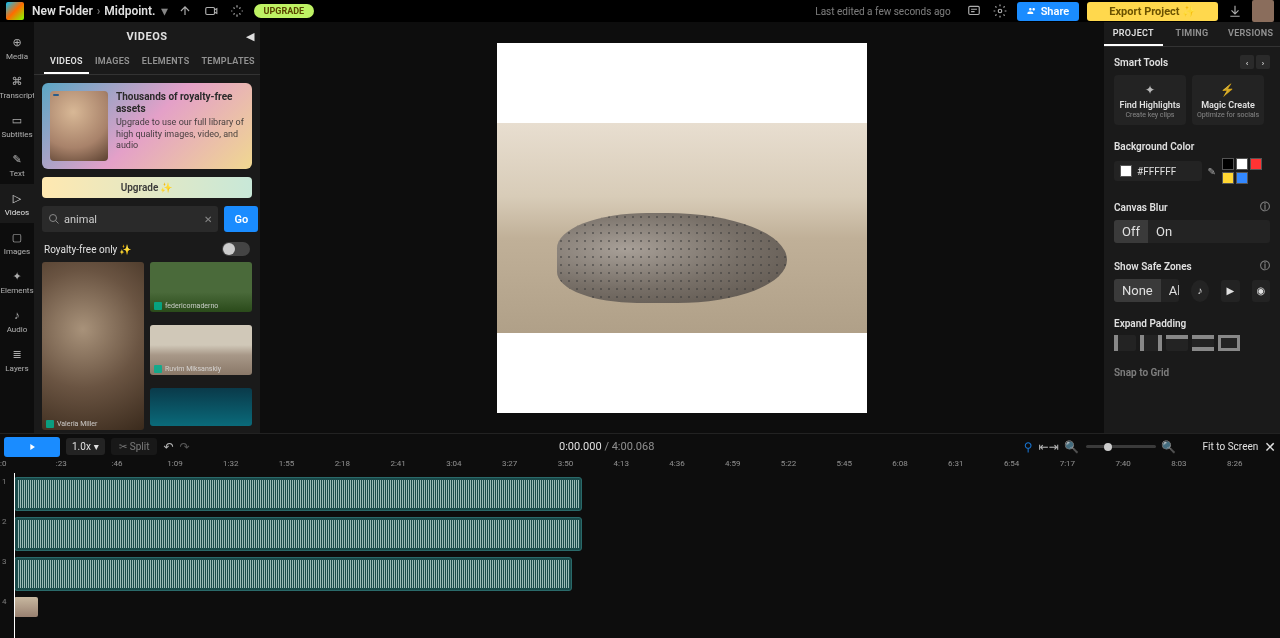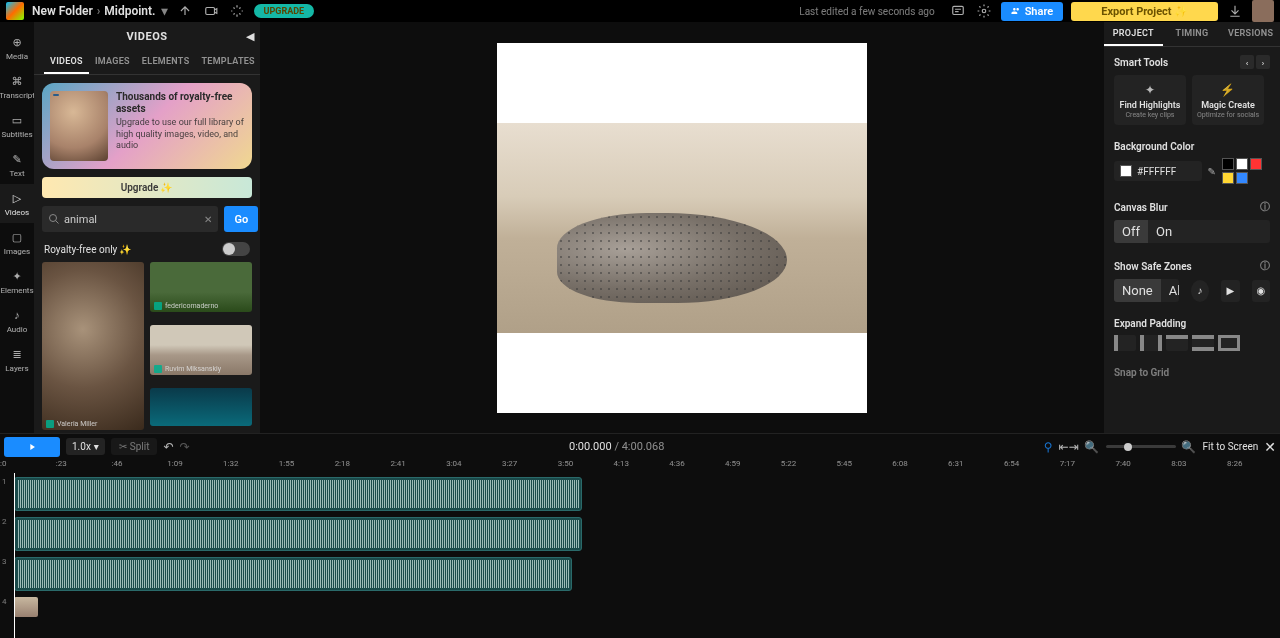--- a/index.html
+++ b/index.html
@@ -5,37 +5,37 @@
 * { margin: 0; padding: 0; box-sizing: border-box; font-family: -apple-system, BlinkMacSystemFont, "Segoe UI", Roboto, sans-serif; }
 body { background: #0d0d0d; color: #e0e0e0; width: 1280px; height: 638px; overflow: hidden; font-size: 11px; }
 .topbar { height: 22px; background: #000; display: flex; align-items: center; padding: 0 6px; gap: 8px; }
 .logo { width: 18px; height: 18px; background: linear-gradient(135deg, #00c2ff, #ff6b00, #7fff00); border-radius: 2px; }
 .crumbs { display: flex; align-items: center; gap: 4px; font-size: 12px; font-weight: 600; }
 .crumb-sep { opacity: 0.5; }
 .chev { opacity: 0.6; margin-left: 2px; }
 .tb-spacer { flex: 1; }
 .tb-meta { font-size: 10px; opacity: 0.55; margin-right: 6px; }
 .tb-ic { width: 18px; height: 18px; display: flex; align-items: center; justify-content: center; opacity: 0.85; cursor: pointer; }
-.badge-upg { background: #14b8a6; color: #5a4500; font-size: 9px; font-weight: 700; padding: 2px 10px; border-radius: 9px; cursor: pointer; }
+.badge-upg { background: #bef264; color: #5a4500; font-size: 9px; font-weight: 700; padding: 2px 10px; border-radius: 9px; cursor: pointer; }
 .btn-share { background: #1a8cff; color: #fff; font-size: 11px; font-weight: 600; padding: 3px 10px; border-radius: 3px; display: flex; align-items: center; gap: 4px; cursor: pointer; }
-.btn-export { background: #ffd84d; color: #6b5200; font-size: 11px; font-weight: 700; padding: 3px 30px; border-radius: 3px; cursor: pointer; }
+.btn-export { background: #ffd84d; color: #6b5200; font-size: 11px; font-weight: 700; padding: 3px 22px; border-radius: 3px; cursor: pointer; }
 .avatar { width: 22px; height: 22px; background: #8a6d5c; border-radius: 2px; }
 .main { display: flex; height: 411px; }
 .rail { width: 34px; background: #0d0d0d; display: flex; flex-direction: column; align-items: center; padding-top: 6px; gap: 0; }
 .rail-item { display: flex; flex-direction: column; align-items: center; gap: 2px; padding: 6px 0; width: 100%; cursor: pointer; opacity: 0.75; }
 .rail-item.active { opacity: 1; background: #1a1a1a; }
 .rail-ic { width: 16px; height: 16px; display: flex; align-items: center; justify-content: center; }
 .rail-lbl { font-size: 8px; }
 .sidepanel { width: 226px; background: #1a1a1a; display: flex; flex-direction: column; position: relative; }
 .sp-hdr { height: 28px; display: flex; align-items: center; justify-content: center; font-size: 11px; font-weight: 700; letter-spacing: 0.5px; position: relative; }
 .sp-collapse { position: absolute; left: 246px; top: 30px; cursor: pointer; z-index: 5; }
 .sp-tabs { display: flex; gap: 0; border-bottom: 1px solid #333; padding: 0 10px; }
 .sp-tab { font-size: 9px; font-weight: 600; padding: 6px 6px; opacity: 0.6; cursor: pointer; letter-spacing: 0.3px; }
 .sp-tab.active { opacity: 1; border-bottom: 2px solid #fff; }
-.promo { margin: 8px; border-radius: 12px; background: linear-gradient(135deg, #5aa6c4 0%, #e4a0c8 50%, #f0d890 100%); padding: 8px; display: flex; gap: 8px; }
+.promo { margin: 8px; border-radius: 6px; background: linear-gradient(135deg, #5aa6c4 0%, #e4a0c8 50%, #f0d890 100%); padding: 8px; display: flex; gap: 8px; }
 .promo-img { width: 58px; height: 70px; background: radial-gradient(circle at 40% 30%, #d8b896 0%, #a8826a 60%, #5a4030 100%); border-radius: 4px; position: relative; }
 .promo-img::before { content: ""; position: absolute; top: 3px; left: 3px; font-size: 6px; background: #2a5c8a; color: #fff; padding: 1px 3px; border-radius: 2px; }
 .promo-txt { flex: 1; color: #2a2a2a; }
 .promo-ttl { font-size: 10px; font-weight: 700; line-height: 1.2; }
 .promo-sub { font-size: 9px; line-height: 1.3; margin-top: 2px; opacity: 0.85; }
 .promo-btn { margin: 0 8px 8px; background: linear-gradient(90deg, #ffe8b0, #c8e8d8); color: #3a3a3a; text-align: center; padding: 5px; border-radius: 4px; font-size: 10px; font-weight: 600; cursor: pointer; }
 .searchrow { display: flex; gap: 6px; padding: 0 8px 6px; }
 .searchbox { flex: 1; background: #2a2a2a; border-radius: 3px; display: flex; align-items: center; padding: 0 6px; height: 26px; }
 .searchbox input { background: none; border: none; outline: none; color: #ccc; font-size: 11px; flex: 1; margin-left: 4px; }
 .search-x { opacity: 0.5; cursor: pointer; font-size: 10px; }
@@ -96,21 +96,21 @@
 .play-btn svg { width: 10px; height: 10px; fill: #fff; }
 .speed { background: #232323; padding: 3px 6px; border-radius: 3px; font-size: 10px; cursor: pointer; display: flex; align-items: center; gap: 3px; }
 .split-btn { background: #232323; padding: 3px 8px; border-radius: 3px; font-size: 10px; cursor: pointer; opacity: 0.5; }
 .tl-spacer { flex: 1; }
 .tc { font-size: 11px; }
 .tc .dur { opacity: 0.6; }
 .tl-ctrl { display: flex; align-items: center; gap: 6px; }
 .tl-ic { cursor: pointer; opacity: 0.8; font-size: 12px; }
 .zoom-slider { width: 70px; height: 3px; background: #3a3a3a; border-radius: 2px; position: relative; }
 .zoom-slider::after { content: ""; position: absolute; width: 8px; height: 8px; background: #ccc; border-radius: 50%; top: -2.5px; left: 18px; }
-.fit-btn { font-size: 10px; cursor: pointer; }
+.fit-btn { font-size: 10px; cursor: pointer; margin-left: 20px; }
 .close-ic { cursor: pointer; font-size: 14px; }
 .ruler { height: 14px; display: flex; font-size: 8px; opacity: 0.6; padding-left: 14px; position: relative; }
 .ruler span { position: absolute; }
 .tracks { flex: 1; padding: 4px 2px 2px 14px; display: flex; flex-direction: column; gap: 6px; overflow: hidden; position: relative; }
 .playhead { position: absolute; left: 14px; top: -14px; bottom: 0; width: 1px; background: #fff; z-index: 3; }
 .playhead::before { content: ""; position: absolute; top: 0; left: -4px; width: 9px; height: 8px; background: #fff; clip-path: polygon(0 0, 100% 0, 50% 100%); }
 .track-num { position: absolute; left: -12px; font-size: 8px; opacity: 0.5; }
 .clip { height: 34px; border-radius: 3px; position: relative; overflow: hidden; }
 .clip-a { background: #1a4a4a; border: 1px solid #2a6a6a; }
 .wave { position: absolute; inset: 2px; background: repeating-linear-gradient(90deg, transparent 0, transparent 1px, #c8e0dc 1px, #c8e0dc 2px); opacity: 0.75; mask: linear-gradient(#000, #000); }

